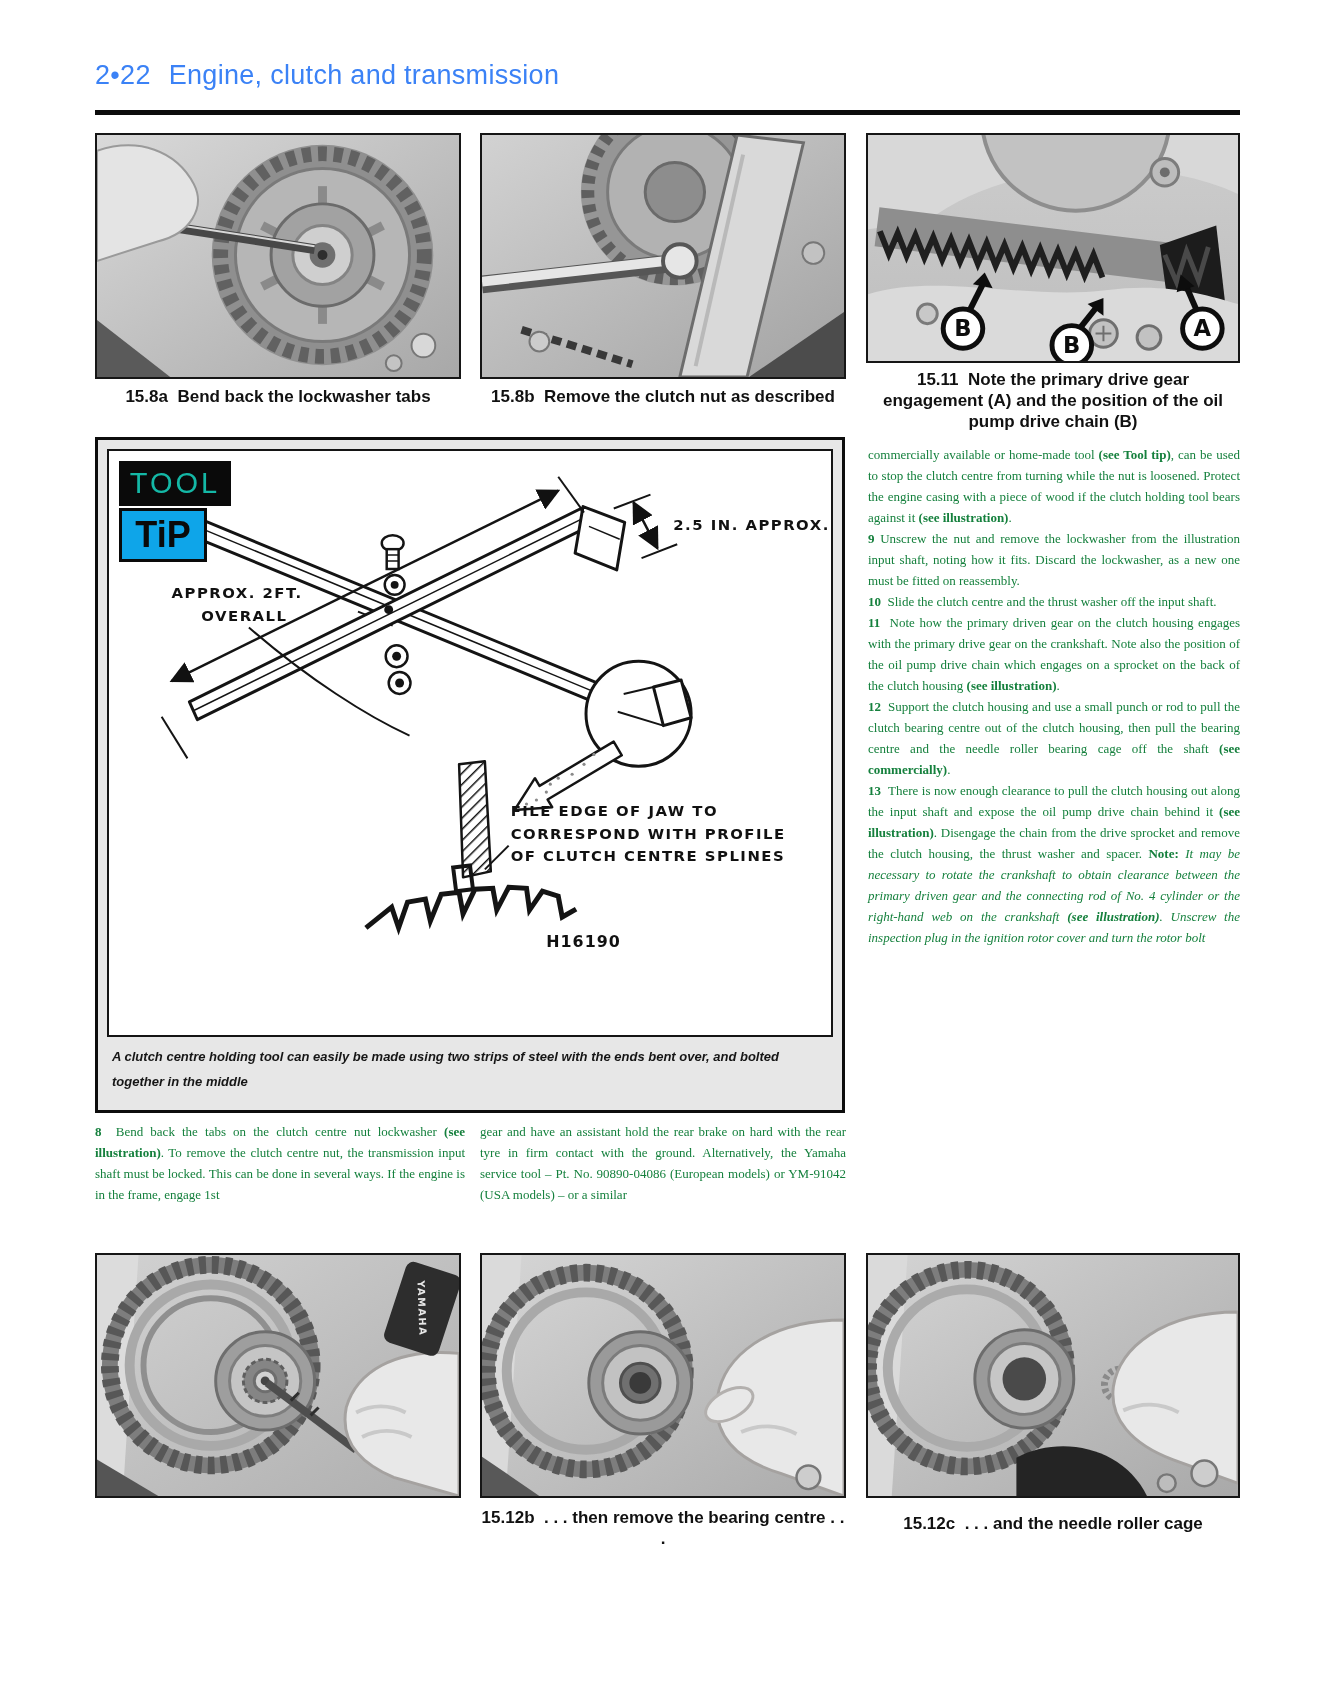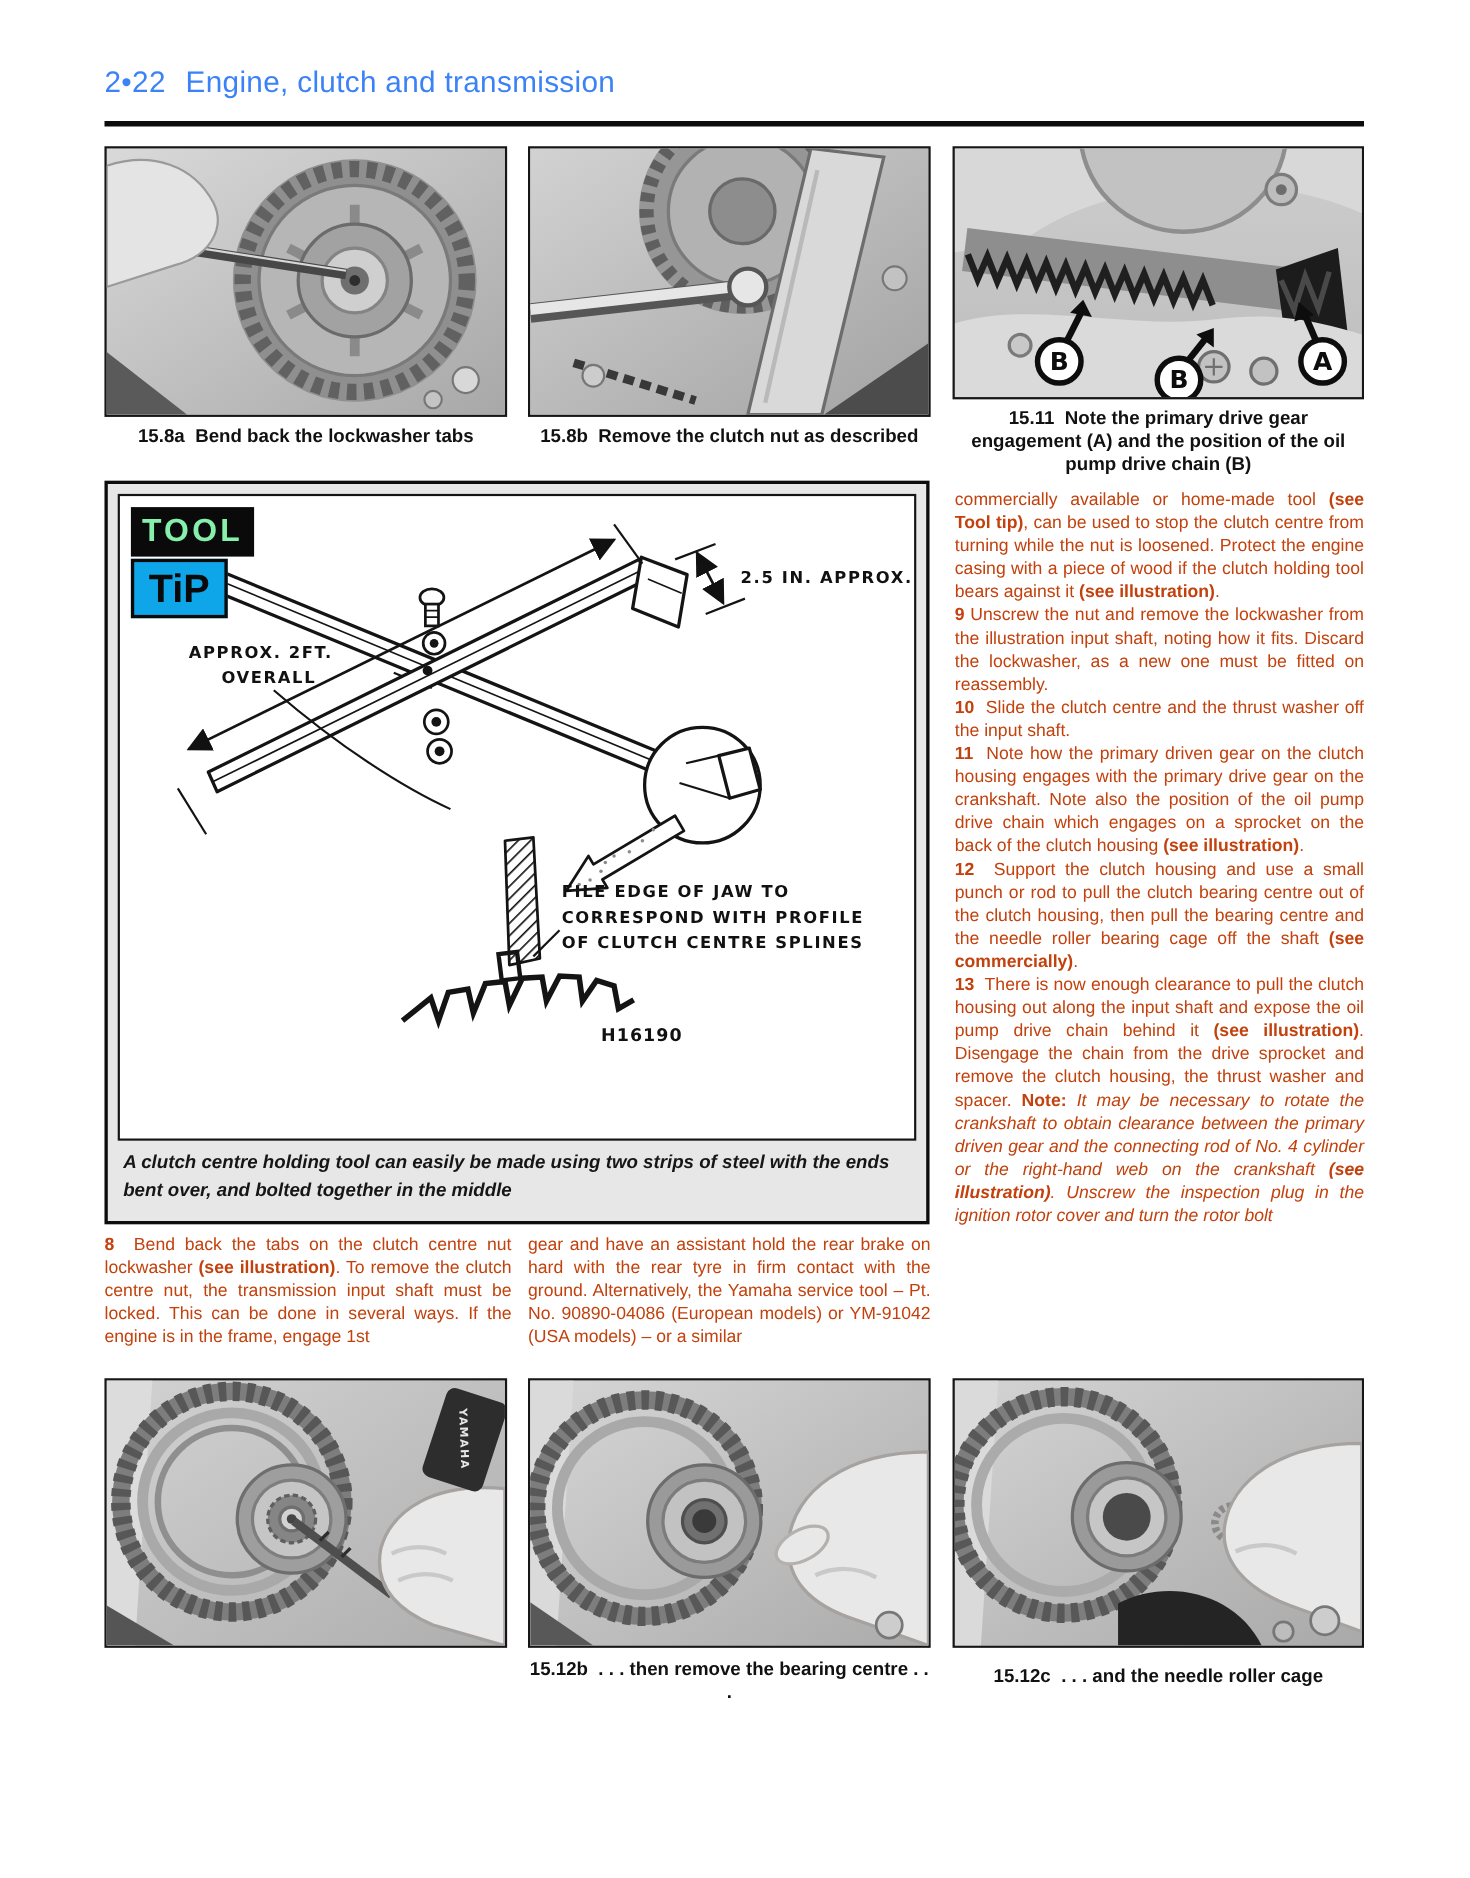--- a/index.html
+++ b/index.html
@@ -7,37 +7,37 @@
         font-family:"Liberation Sans",sans-serif;color:#141414;overflow:hidden;}
   
   #hdr{position:absolute;left:95px;top:60px;font-size:27px;color:#3b82f6;letter-spacing:.3px;}
   #hdr .pn{margin-right:18px;}
   #rule{position:absolute;left:95px;top:110px;width:1145px;height:5px;background:#0c0c0c;}
   
   .photo{position:absolute;border:2px solid #161616;box-sizing:border-box;background:#c6c6c6;}
   .photo svg{display:block;width:100%;height:100%;}
   .cap{position:absolute;font-weight:700;font-size:17px;line-height:21px;text-align:center;color:#111;}
   
-  .bodytext{font-size:16px;line-height:21px;text-align:justify;color:#c2410c;}
+  .bodytext{font-size:13px;line-height:21px;text-align:justify;color:#15803d;font-family:Liberation Serif, serif;}
   .bodytext p{margin:0;}
   .bi{font-style:italic;}
   
   #toolbox{position:absolute;left:95px;top:437px;width:750px;height:676px;
            border:3px solid #0d0d0d;background:#e7e7e7;box-sizing:border-box;}
   #panel{position:absolute;left:9px;top:9px;width:726px;height:588px;border:2px solid #141414;
          background:#fff;box-sizing:border-box;}
   #panel svg{display:block;width:100%;height:100%;}
   #badge{position:absolute;left:10px;top:10px;z-index:3;}
-  #badge .t1{width:112px;height:45px;background:#0a0a0a;color:#86efac;font-weight:700;font-size:29px;
+  #badge .t1{width:112px;height:45px;background:#0a0a0a;color:#14b8a6;font-weight:400;font-size:29px;
              letter-spacing:3px;display:flex;align-items:center;justify-content:center;}
   #badge .t2{width:88px;height:54px;background:#0ea5e9;border:3px solid #0a0a0a;color:#0a0a0a;
              font-weight:700;font-size:36px;display:flex;align-items:center;justify-content:center;
              margin-top:2px;box-sizing:border-box;}
   #tooltip-cap{position:absolute;left:14px;right:16px;top:604px;font-style:italic;font-weight:700;
-               font-size:17px;line-height:25px;color:#161616;text-align:left;}
+               font-size:13px;line-height:25px;color:#161616;text-align:left;}
   .dlabel{font-family:"DejaVu Sans",sans-serif;font-weight:700;font-size:15px;letter-spacing:1.5px;fill:#111;}
   .dcode{font-family:"DejaVu Sans",sans-serif;font-weight:700;font-size:16px;letter-spacing:1px;fill:#111;}
   .callout-letter{font-family:"DejaVu Sans",sans-serif;font-weight:700;font-size:23px;fill:#0d0d0d;}
   .wm{font-family:"DejaVu Sans",sans-serif;font-weight:700;font-size:10px;letter-spacing:1.5px;fill:#e8e8e8;}
 </style>
 </head>
 <body>
 
 <div id="page">
 

